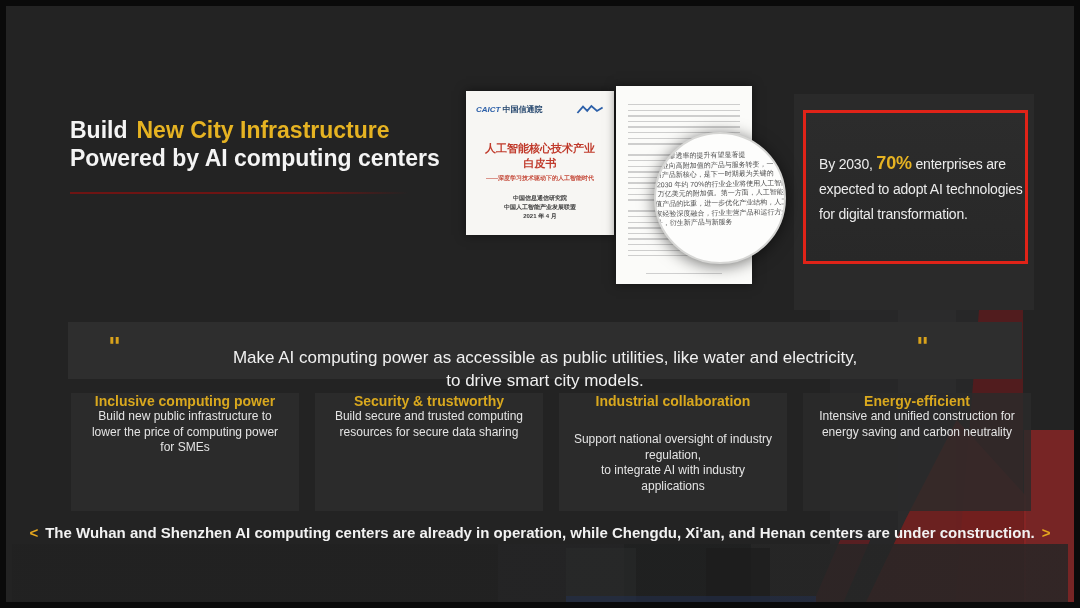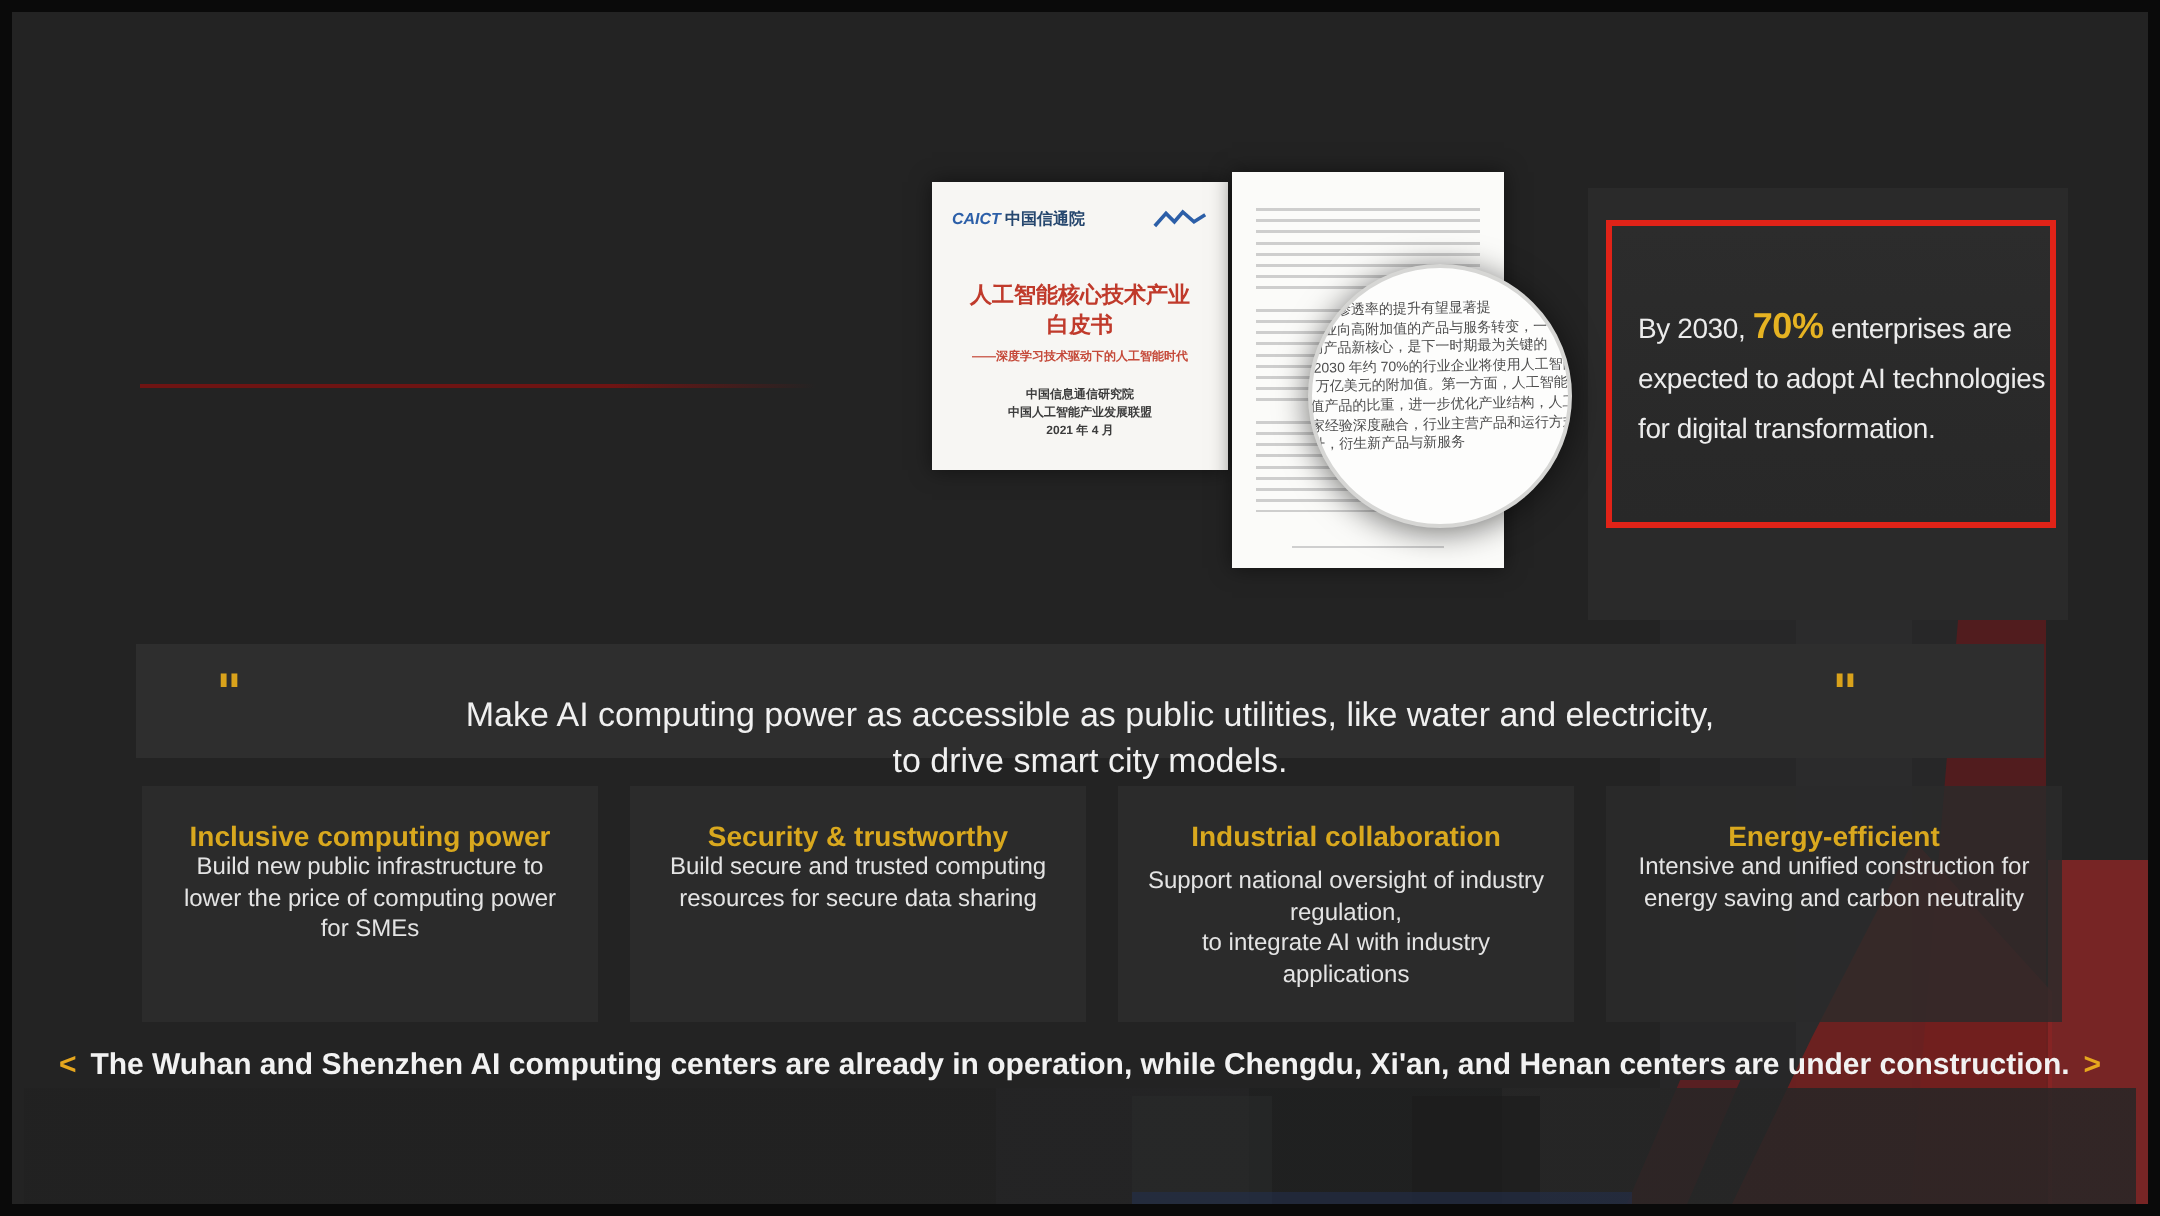--- a/index.html
+++ b/index.html
@@ -69,23 +69,23 @@
   .quote{position:absolute;left:62px;top:316px;width:954px;height:57px;background:#2e2e2e;z-index:3;}
   .quote-text{position:absolute;left:0;right:0;top:24px;text-align:center;font-size:17px;line-height:23px;color:#f0f0f0;}
   .qmark{position:absolute;top:10px;color:#d9a21b;font-size:25px;font-weight:bold;font-family:"DejaVu Sans", sans-serif;}
   .qmark.open{left:40px;}
   .qmark.close{left:848px;}
 
   
   .cards{position:absolute;left:65px;top:387px;width:960px;height:118px;display:flex;gap:16px;z-index:3;}
   .card{width:228px;height:118px;background:#2b2b2b;text-align:center;}
   .card:nth-child(4){background:rgba(43,43,43,.82);}
-  .card-title{margin-top:17px;font-size:14px;font-weight:bold;color:#d9a81e;text-align:center;}
+  .card-title{font-size:14px;font-weight:bold;color:#d9a81e;text-align:center;}
   .card-body{font-size:12px;line-height:15.5px;color:#e4e4e4;}
-  .card:nth-child(3) .card-body{margin-top:7px;}
+  .card:nth-child(3) .card-body{margin-top:23px;}
 
   
   .footer-note{position:absolute;left:0;right:0;top:518px;text-align:center;z-index:3;
                font-size:15px;font-weight:bold;color:#f2f2f2;}
   .chev{color:#e6a71e;margin:0 7px;}
 </style>
 </head>
 <body>
 
 <div id="canvas">
@@ -96,20 +96,24 @@
     <div class="decor red-1"></div>
     <div class="decor red-2"></div>
     <div class="decor red-3"></div>
     <div class="decor red-4"></div>
     <div class="decor strip"></div>
     <div class="decor strip-panel1"></div>
     <div class="decor strip-panel2"></div>
     <div class="decor strip-blue"></div>
     <div class="decor callout-backdrop"></div>
 
+    <div class="title">
+      <div><span>Build</span><span class="hl">New City Infrastructure</span></div>
+      <div>Powered by AI computing centers</div>
+    </div>
     <div class="title-underline"></div>
 
 
     <div class="cover">
       <div class="cover-logos">
         <span class="caict"><b>CAICT</b><span>中国信通院</span></span>
         <svg width="28" height="11" viewBox="0 0 40 14">
           <path d="M2 12 L10 3 L16 9 L22 2 L30 9 L38 4" stroke="#2C5FA8" fill="none" stroke-width="2.6"></path>
         </svg>
       </div>

